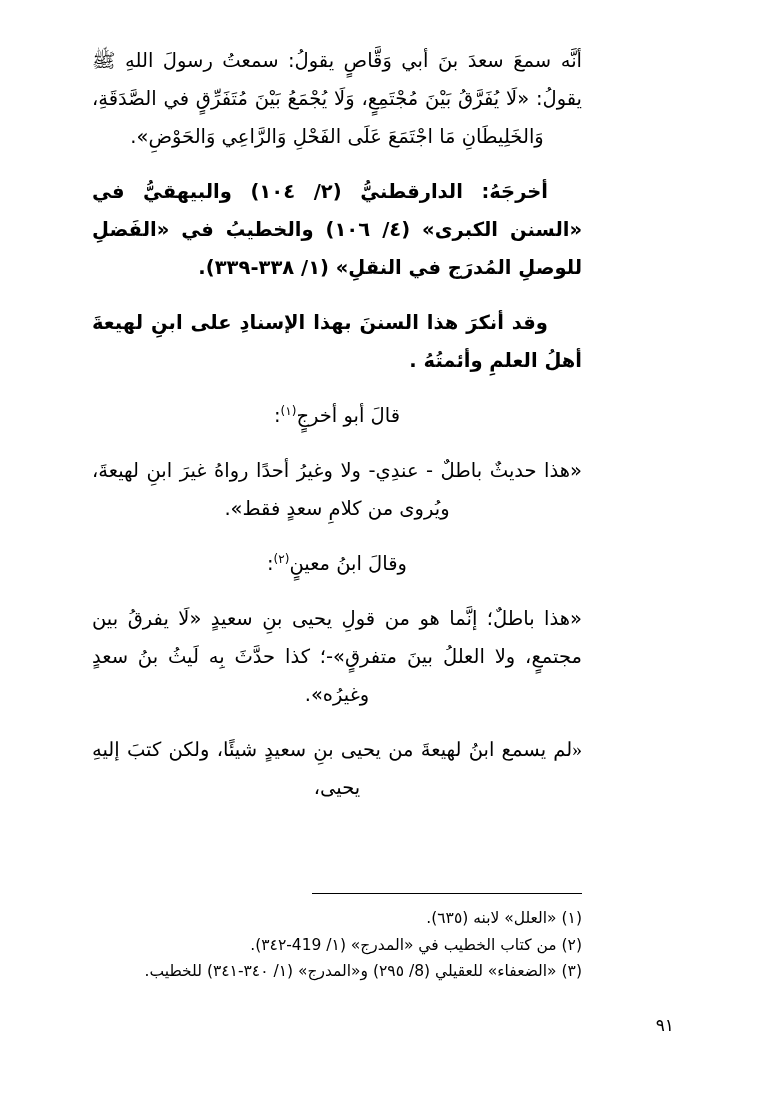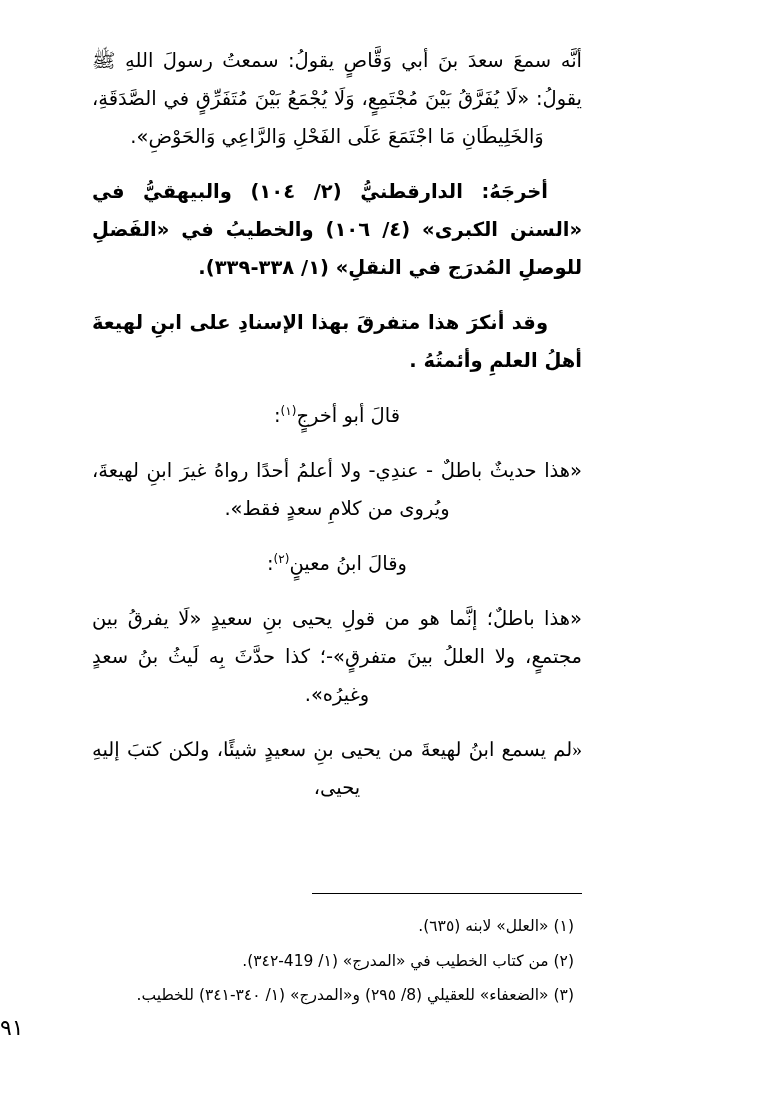--- a/index.html
+++ b/index.html
@@ -67,51 +67,51 @@
     position: absolute;
     right: 92px;
     top: 905px;
     width: 574px;
     direction: rtl;
     text-align: right;
     font-size: 15.5px;
     line-height: 1.72;
   }
   .fn-item {
-    margin: 8px;
+    margin: 0;
     white-space: nowrap;
   }
   .page-number {
     position: absolute;
     left: 0;
     right: 0;
     top: 1015px;
-    text-align: left;
-    font-size: 22px;
+    text-align: right;
+    font-size: 17px;
     direction: rtl;
   }
 </style>
 </head>
 <body>
 
 <div class="page">
 
   <div class="body-text">
 
     <p class="para center-last">أنَّه سمعَ سعدَ بنَ أبي وَقَّاصٍ يقولُ: سمعتُ رسولَ اللهِ ﷺ يقولُ: «لَا يُفَرَّقُ بَيْنَ مُجْتَمِعٍ، وَلَا يُجْمَعُ بَيْنَ مُتَفَرِّقٍ في الصَّدَقَةِ، وَالخَلِيطَانِ مَا اجْتَمَعَ عَلَى الفَحْلِ وَالرَّاعِي وَالحَوْضِ».</p>
 
     <p class="para indent">أخرجَهُ: الدارقطنيُّ (٢/ ١٠٤) والبيهقيُّ في «السنن الكبرى» (٤/ ١٠٦) والخطيبُ في «الفَضلِ للوصلِ المُدرَج في النقلِ» (١/ ٣٣٨-٣٣٩).</p>
 
-    <p class="para indent">وقد أنكرَ هذا متفرقَ بهذا الإسنادِ على ابنِ لهيعةَ أهلُ العلمِ وأئمتُهُ .</p>
+    <p class="para indent">وقد أنكرَ هذا السننَ بهذا الإسنادِ على ابنِ لهيعةَ أهلُ العلمِ وأئمتُهُ .</p>
 
     <p class="para center-last">
       <span>قالَ أبو أخرجٍ</span><sup class="fn">(١)</sup><span>:</span>
     </p>
 
-    <p class="para center-last">«هذا حديثٌ باطلٌ - عندِي- ولا أعلمُ أحدًا رواهُ غيرَ ابنِ لهيعةَ، ويُروى من كلامِ سعدٍ فقط».</p>
+    <p class="para center-last">«هذا حديثٌ باطلٌ - عندِي- ولا وغيرُ أحدًا رواهُ غيرَ ابنِ لهيعةَ، ويُروى من كلامِ سعدٍ فقط».</p>
 
     <p class="para center-last">
       <span>وقالَ ابنُ معينٍ</span><sup class="fn">(٢)</sup><span>:</span>
     </p>
 
     <p class="para center-last">«هذا باطلٌ؛ إنَّما هو من قولِ يحيى بنِ سعيدٍ «لَا يفرقُ بين مجتمعٍ، ولا العللُ بينَ متفرقٍ»-؛ كذا حدَّثَ بِه لَيثُ بنُ سعدٍ وغيرُه».</p>
 
 
     <p class="para center-last gap-lg">«لم يسمع ابنُ لهيعةَ من يحيى بنِ سعيدٍ شيئًا، ولكن كتبَ إليهِ يحيى،</p>
 

